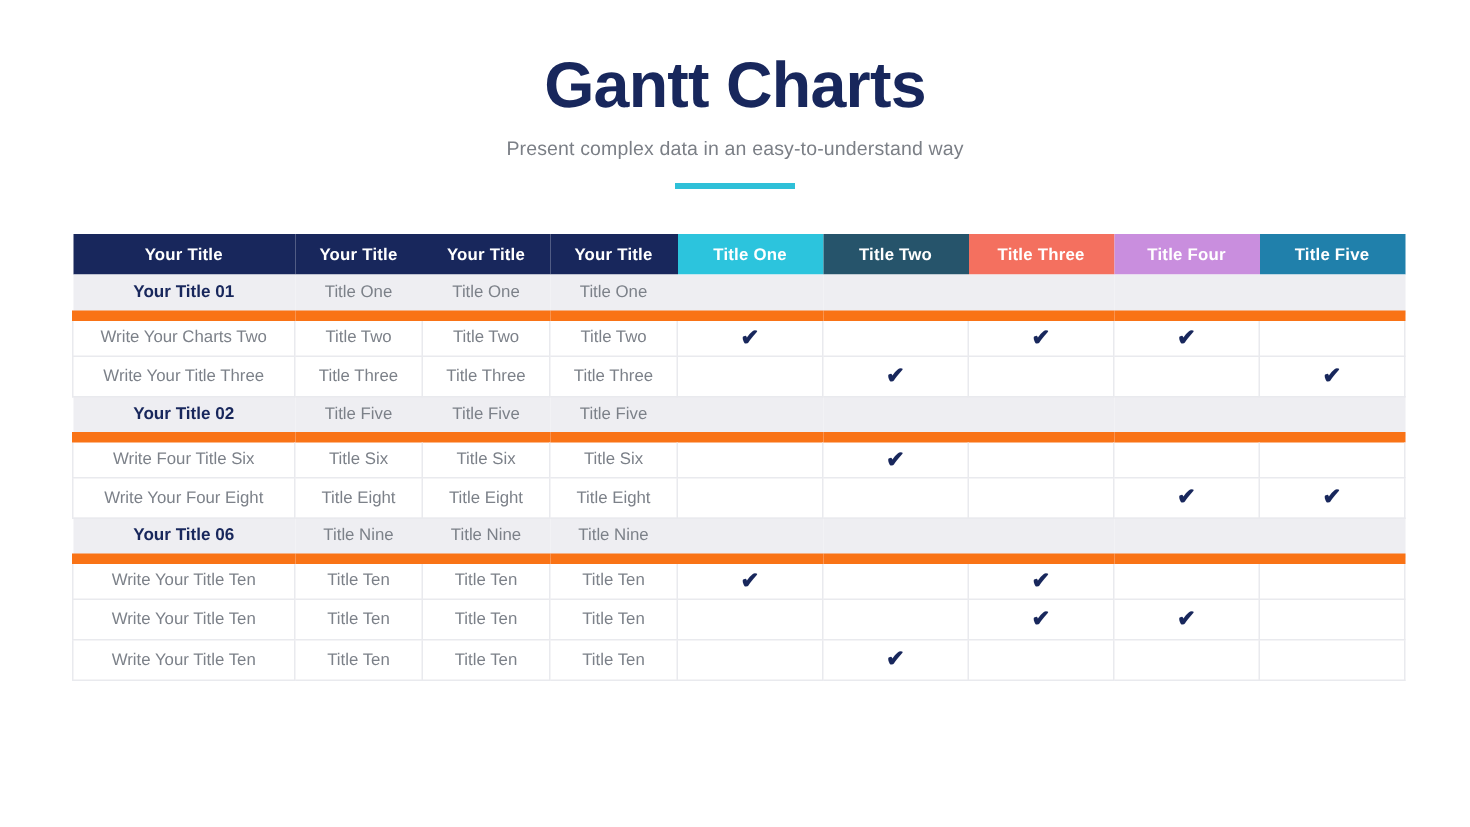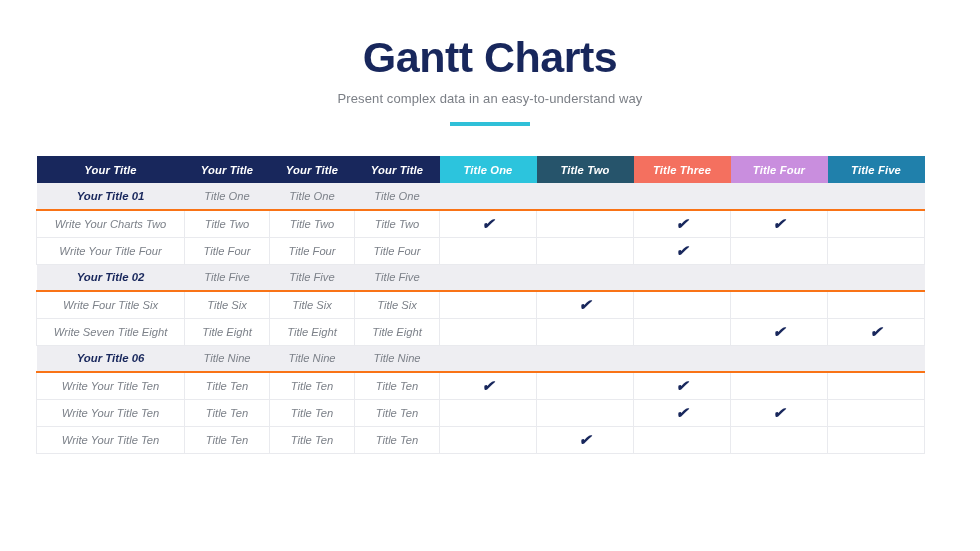--- a/index.html
+++ b/index.html
@@ -45,24 +45,23 @@
     width: 80px;
     height: 4px;
     background: #2fc0d8;
     margin: 16px auto 0 auto;
     border-radius: 0;
   }
 
   
   .table-wrap {
     position: absolute;
-    left: 36px;
+    left: 48px;
     top: 156px;
     width: 884px;
-    font-style: italic;
   }
 
   table.gantt {
     width: 884px;
     border-collapse: collapse;
     table-layout: fixed;
   }
 
   table.gantt th,
   table.gantt td {
@@ -96,21 +95,21 @@
     border-bottom: 1px solid #e9eaee;
     border-right: 1px solid #e9eaee;
     font-weight: normal;
   }
   tbody td.first-col {
     border-left: 1px solid #e9eaee;
   }
 
   tbody tr.group td {
     background: #eeeef2;
-    border-bottom: 2px solid #f97316;
+    border-bottom: 7px solid #f97316;
     border-right: 1px solid transparent;
     border-left: 1px solid transparent;
   }
   tbody tr.group td.group-label {
     color: #18275c;
     font-weight: bold;
     font-size: 11.4px;
   }
   tbody tr.group td.markcell {
     border-right: 1px solid transparent;
@@ -183,29 +182,29 @@
             <td>Title Two</td>
             <td>Title Two</td>
             <td>Title Two</td>
             <td class="markcell"><span class="check">✔</span></td>
             <td class="markcell"><span class="check empty">✔</span></td>
             <td class="markcell"><span class="check">✔</span></td>
             <td class="markcell"><span class="check">✔</span></td>
             <td class="markcell"><span class="check empty">✔</span></td>
           </tr>
           <tr class="item">
-            <td class="first-col label-cell">Write Your Title Four</td>
-            <td>Title Four</td>
-            <td>Title Four</td>
-            <td>Title Four</td>
-            <td class="markcell"><span class="check empty">✔</span></td>
-            <td class="markcell"><span class="check empty">✔</span></td>
-            <td class="markcell"><span class="check">✔</span></td>
-            <td class="markcell"><span class="check empty">✔</span></td>
-            <td class="markcell"><span class="check empty">✔</span></td>
+            <td class="first-col label-cell">Write Your Title Three</td>
+            <td>Title Three</td>
+            <td>Title Three</td>
+            <td>Title Three</td>
+            <td class="markcell"><span class="check empty">✔</span></td>
+            <td class="markcell"><span class="check">✔</span></td>
+            <td class="markcell"><span class="check empty">✔</span></td>
+            <td class="markcell"><span class="check empty">✔</span></td>
+            <td class="markcell"><span class="check">✔</span></td>
           </tr>
           <tr class="group">
             <td class="first-col group-label">Your Title 02</td>
             <td>Title Five</td>
             <td>Title Five</td>
             <td>Title Five</td>
             <td class="markcell"><span class="check empty">✔</span></td>
             <td class="markcell"><span class="check empty">✔</span></td>
             <td class="markcell"><span class="check empty">✔</span></td>
             <td class="markcell"><span class="check empty">✔</span></td>
@@ -216,21 +215,21 @@
             <td>Title Six</td>
             <td>Title Six</td>
             <td>Title Six</td>
             <td class="markcell"><span class="check empty">✔</span></td>
             <td class="markcell"><span class="check">✔</span></td>
             <td class="markcell"><span class="check empty">✔</span></td>
             <td class="markcell"><span class="check empty">✔</span></td>
             <td class="markcell"><span class="check empty">✔</span></td>
           </tr>
           <tr class="item">
-            <td class="first-col label-cell">Write Seven Title Eight</td>
+            <td class="first-col label-cell">Write Your Four Eight</td>
             <td>Title Eight</td>
             <td>Title Eight</td>
             <td>Title Eight</td>
             <td class="markcell"><span class="check empty">✔</span></td>
             <td class="markcell"><span class="check empty">✔</span></td>
             <td class="markcell"><span class="check empty">✔</span></td>
             <td class="markcell"><span class="check">✔</span></td>
             <td class="markcell"><span class="check">✔</span></td>
           </tr>
           <tr class="group">

